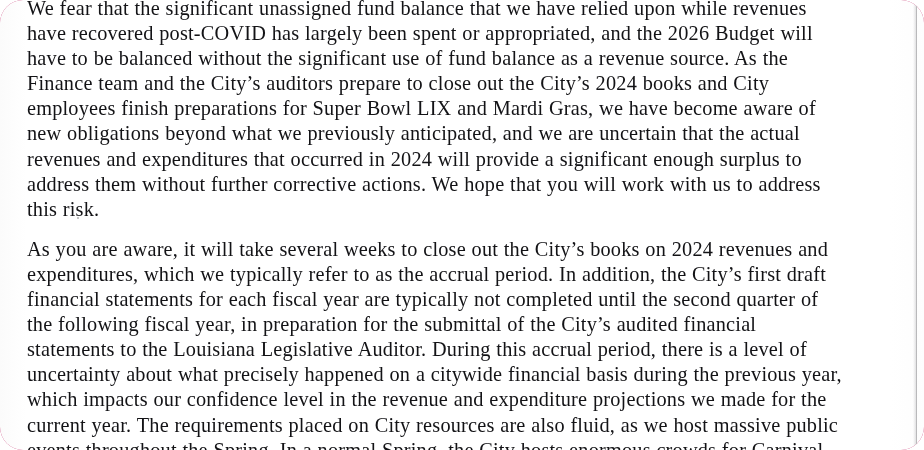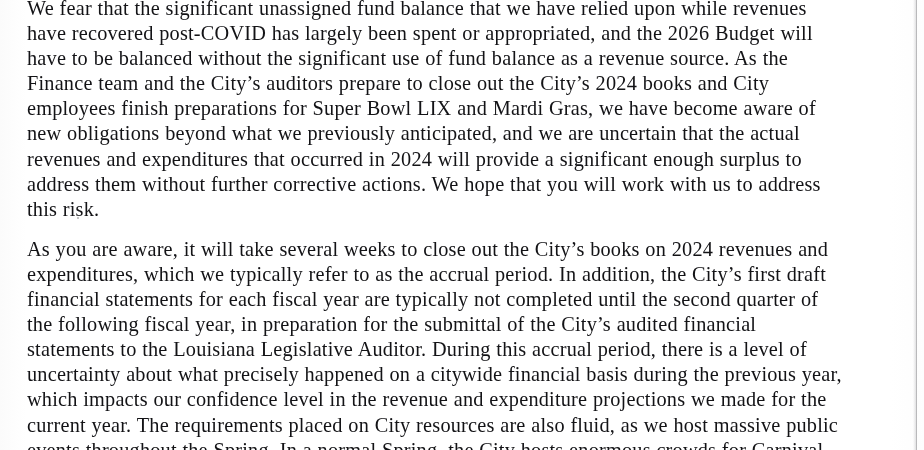--- a/index.html
+++ b/index.html
@@ -12,20 +12,21 @@
   body {
     font-family: "Liberation Serif", "DejaVu Serif", serif;
   }
 
   #page {
     position: relative;
     width: 924px;
     height: 450px;
     overflow: hidden;
     background: #be185d;
+    border-radius: 23px;
   }
 
   
   #paper {
     position: absolute;
     inset: 0;
     background:
       linear-gradient(to right,
         #fbfbfb 0px,
         #ffffff 26px,

